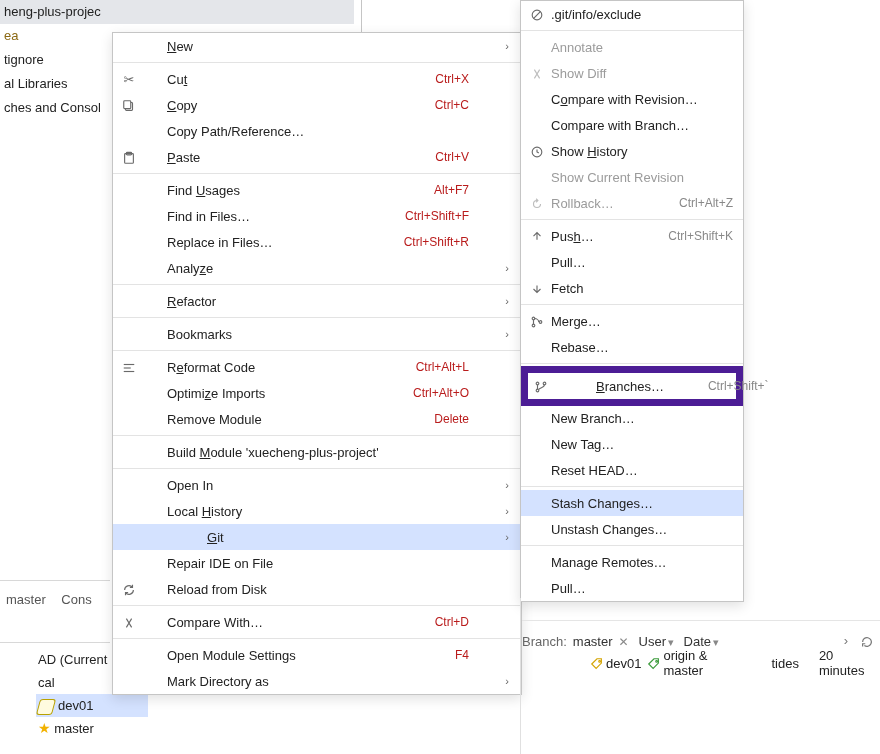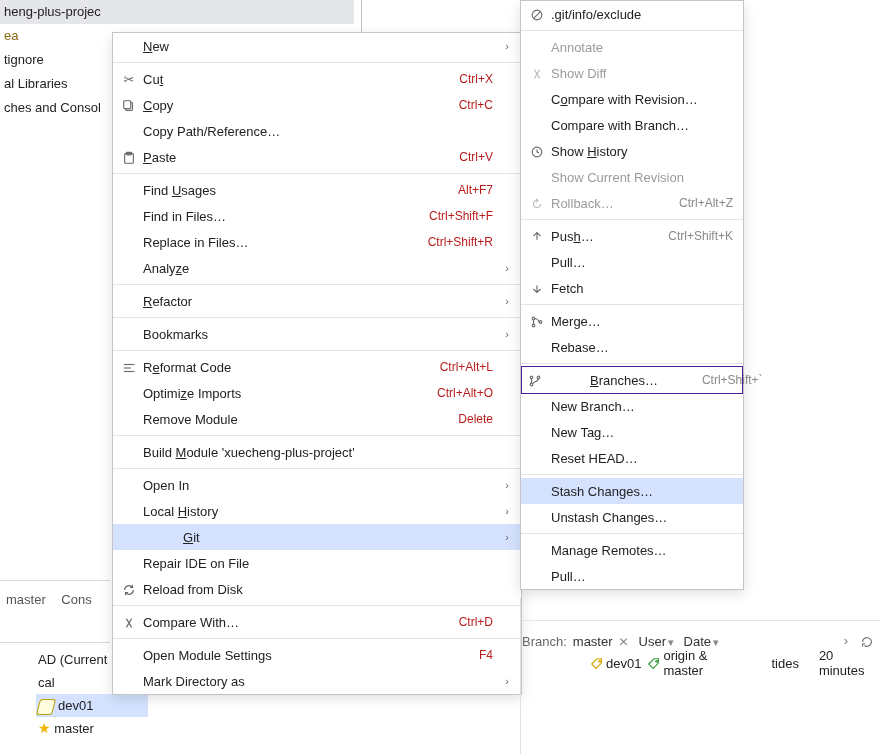--- a/index.html
+++ b/index.html
@@ -97,20 +97,21 @@
     border: 1px solid #c5c5c5;
     box-shadow: 0 4px 12px rgba(0,0,0,0.12);
   }
   .ctx-row {
     display: flex;
     align-items: center;
     height: 26px;
     padding: 0 12px 0 6px;
     font-size: 13px;
     color: #222;
+    gap: 24px;
   } 
   .ctx-row.highlight { background: #d4e2ff; padding-left: 46px; }
   .ctx-ic {
     width: 20px;
     text-align: center;
     color: #6a6a6a;
     font-size: 13px;
   }
   .ctx-label {
     flex: 1;
@@ -144,21 +145,21 @@
     display: flex;
     align-items: center;
     height: 26px;
     padding: 0 10px 0 6px;
     font-size: 13px;
     color: #222;
   }
   .sub-row.disabled { color: #9b9b9b; }
   .sub-row.highlight { background: #d4e2ff; }
   .sub-row.redbox {
-    border: 1px solid #4c1d95;
+    border: 7px solid #4c1d95;
     margin: -1px 0;
     gap: 44px;
   }
   .sub-ic {
     width: 20px;
     text-align: center;
     color: #6a6a6a;
     font-size: 13px;
   }
   .sub-label { flex: 1; padding-left: 4px; white-space: nowrap; }

